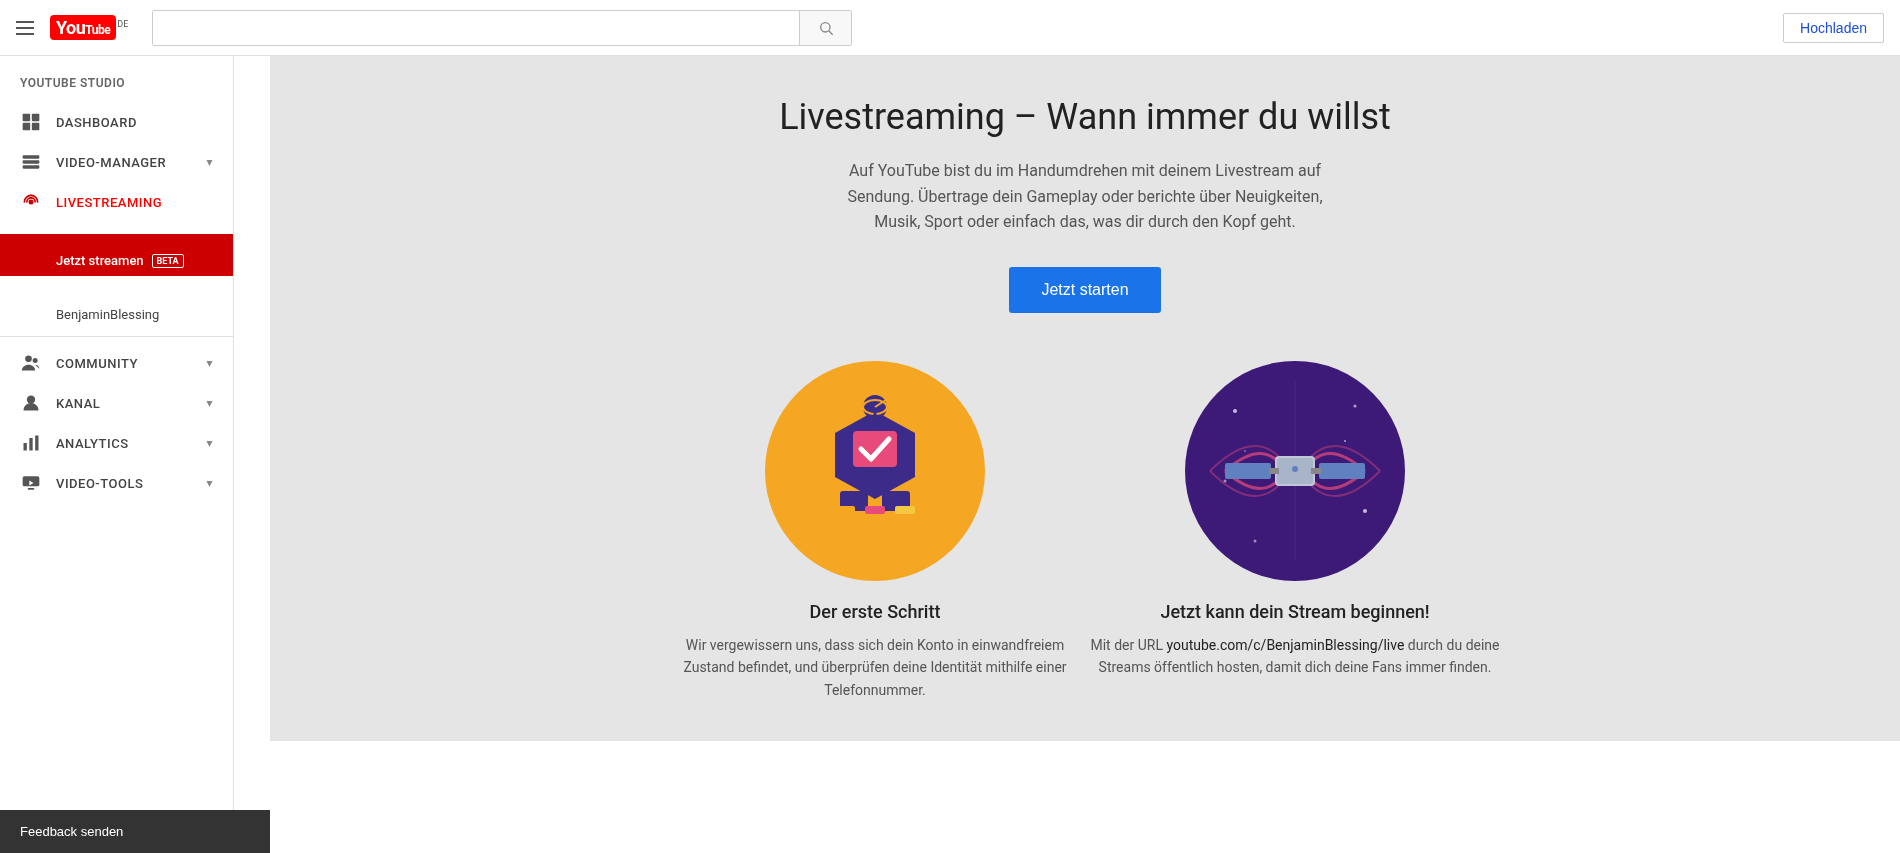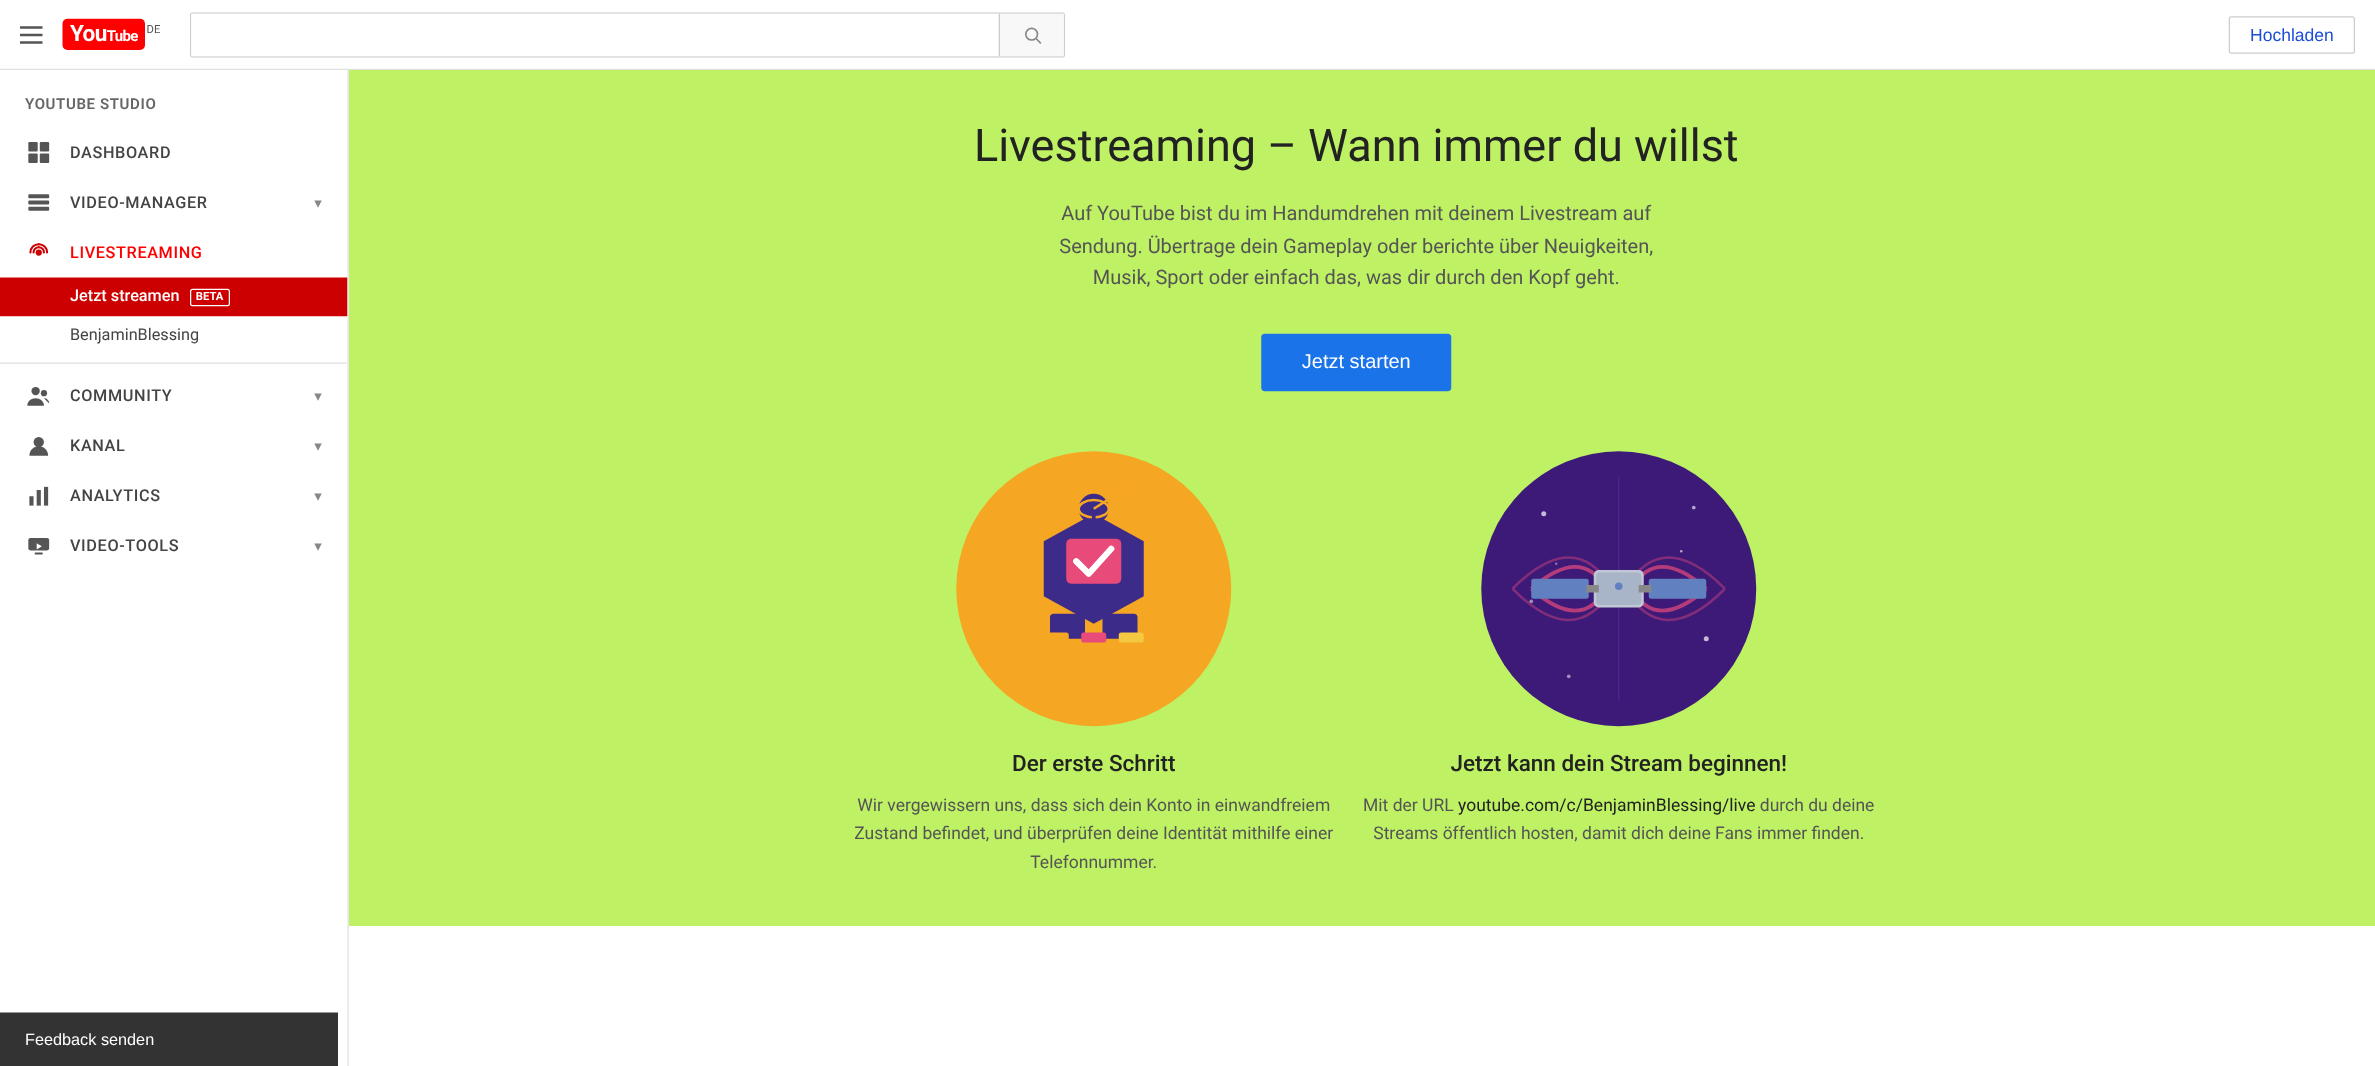--- a/index.html
+++ b/index.html
@@ -25,21 +25,21 @@
     .search-bar input { flex: 1; border: none; outline: none; padding: 0 12px; font-size: 14px; height: 100%; }
     .search-bar .search-btn { width: 52px; height: 100%; background: #f8f8f8; border: none; border-left: 1px solid #ccc; cursor: pointer; display: flex; align-items: center; justify-content: center; color: #777; }
     .header-right { margin-left: auto; }
     .upload-btn { border: 1px solid #ccc; background: #fff; padding: 6px 16px; font-size: 14px; cursor: pointer; border-radius: 2px; color: #1d4ed8; }
 
     
     .layout { display: flex; margin-top: 56px; }
 
     
     .sidebar {
-      width: 279px;
+      width: 234px;
       min-height: calc(100vh - 56px);
       background: #fff;
       border-right: 1px solid #e0e0e0;
       position: fixed;
       top: 56px;
       left: 0;
       overflow-y: auto;
       padding-bottom: 60px;
     }
     .sidebar-title {
@@ -60,24 +60,25 @@
       text-transform: uppercase;
       letter-spacing: 0.5px;
     }
     .sidebar-item .item-icon { margin-right: 14px; width: 22px; display: flex; align-items: center; justify-content: center; }
     .sidebar-item .item-chevron { margin-left: auto; color: #888; font-size: 12px; }
     .sidebar-item.active { color: #ff0000; }
     .sidebar-item.active .item-icon { color: #ff0000; }
 
     
     .sidebar-sub-item {
-      padding: 8px 20px 8px 56px;
+      padding: 19px 20px 8px 56px;
       font-size: 13px;
       cursor: pointer;
       color: #444;
+      margin-top: 12px;
     }
     .sidebar-sub-item.active-sub {
       background: #cc0000;
       color: #fff;
       font-weight: 500;
       display: flex;
       align-items: center;
     }
     .beta-badge {
       display: inline-block;
@@ -110,21 +111,21 @@
       cursor: pointer;
       border: none;
       text-align: left;
     }
 
     
     .main-content {
       margin-left: 270px;
       flex: 1;
       padding: 40px 60px;
-      background: #bef264;
+      background: #e5e5e5;
     }
     .hero-title {
       text-align: center;
       font-size: 36px;
       font-weight: 400;
       color: #222;
       margin-bottom: 20px;
     }
     .hero-subtitle {
       text-align: center;

